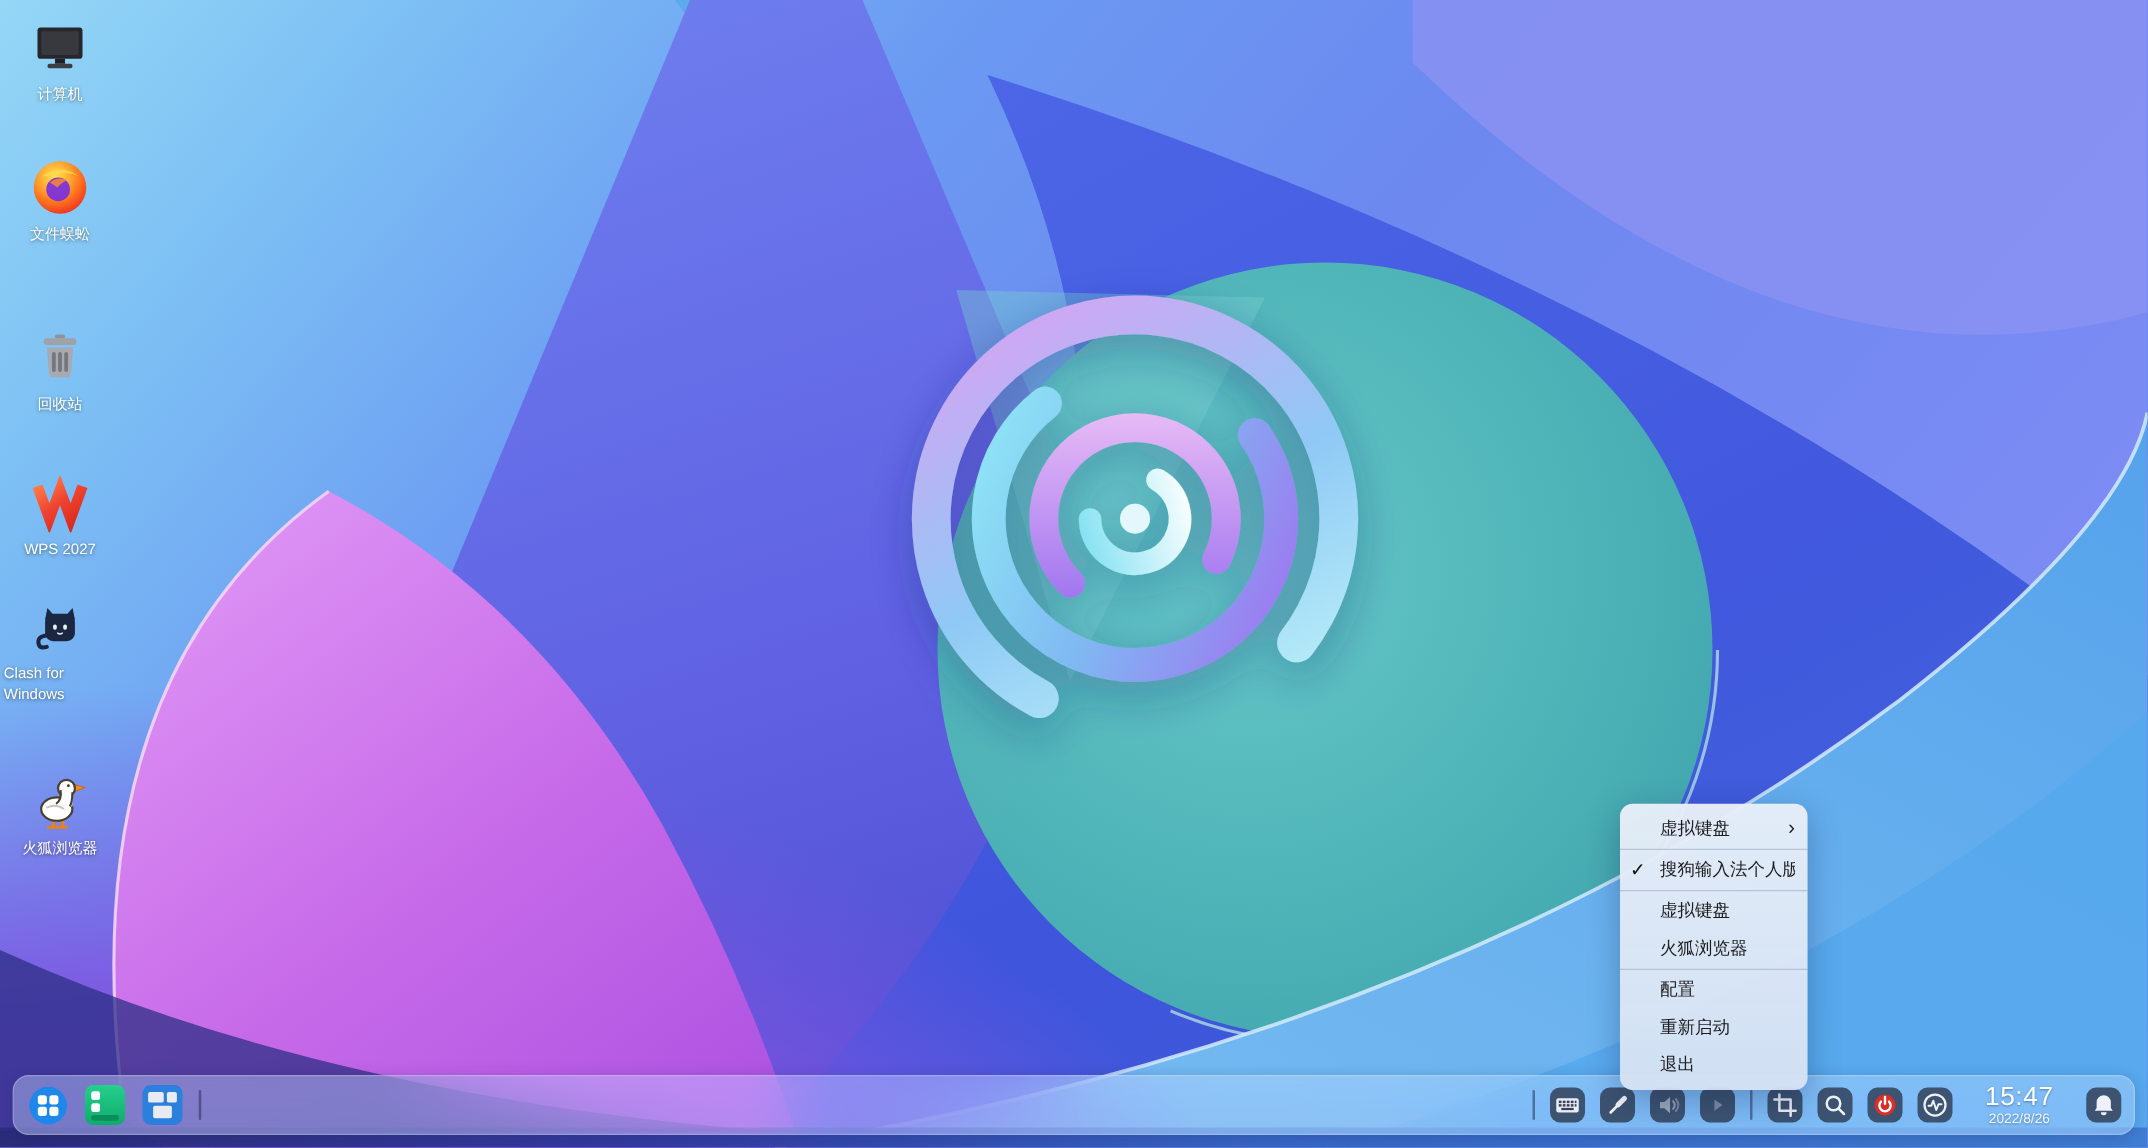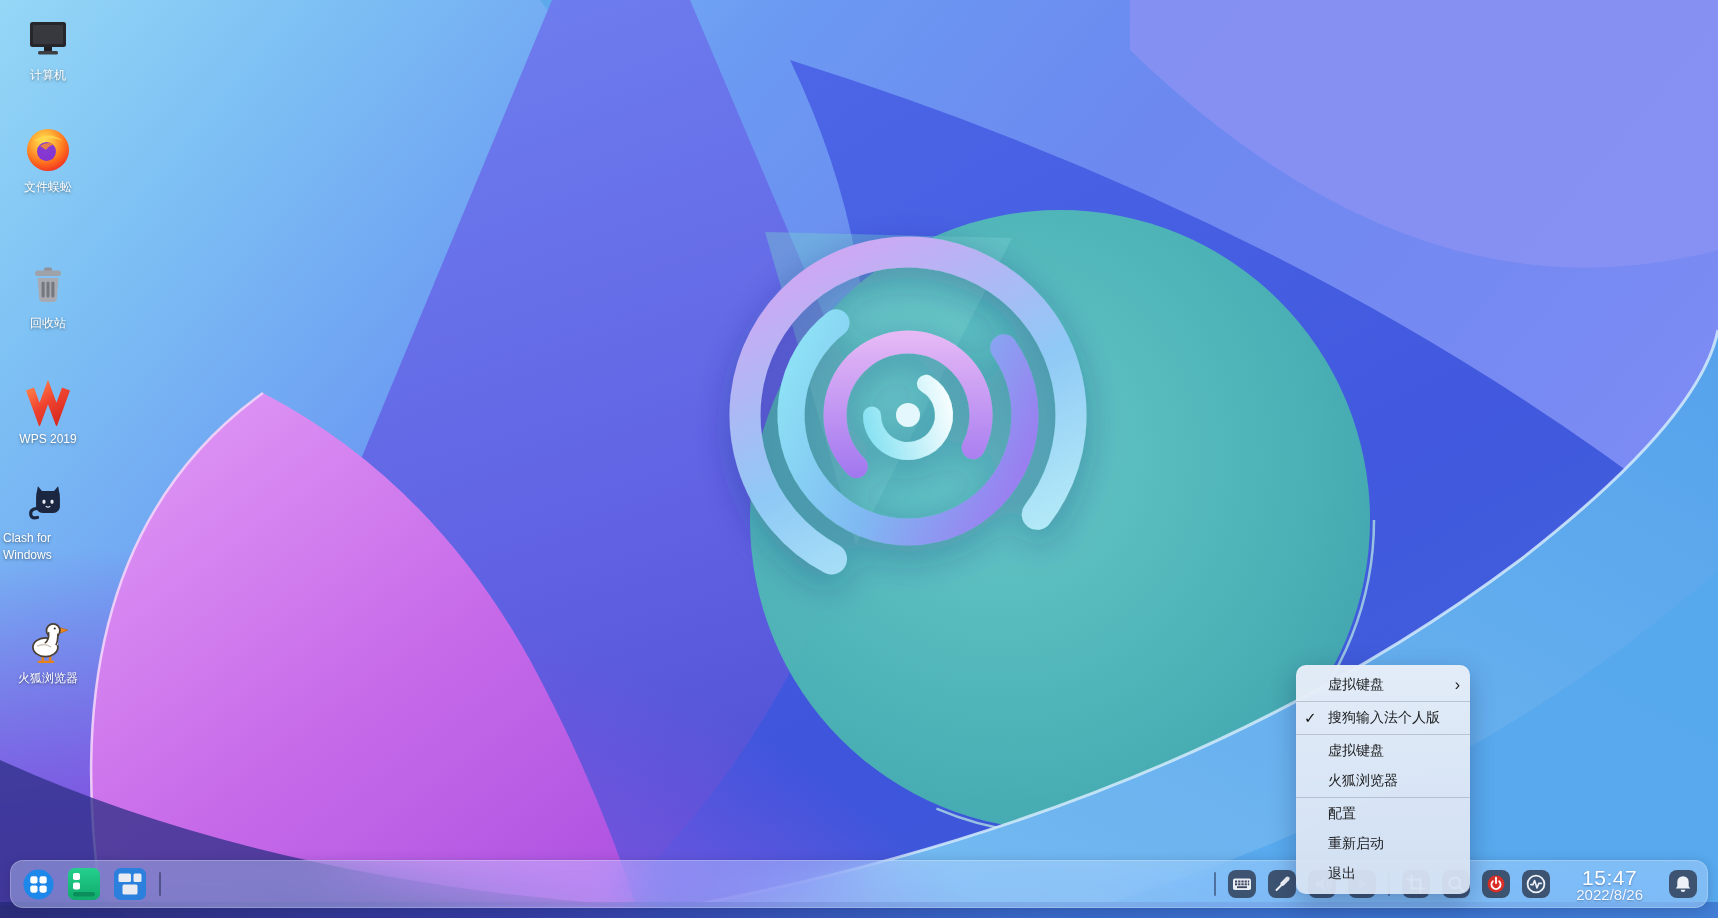--- a/index.html
+++ b/index.html
@@ -13,21 +13,21 @@
   
   .desktop-icons{position:absolute;left:2px;top:0;width:92px;z-index:3;}
   .desktop-icon{position:absolute;left:0;width:92px;display:flex;flex-direction:column;align-items:center;cursor:default;}
   .di-icon{height:52px;display:flex;align-items:center;justify-content:center;}
   .di-label{
     margin-top:3px;font-size:12px;line-height:17px;color:#ffffff;
     text-shadow:0 1px 3px rgba(0,0,0,.5);max-width:90px;word-break:break-word;
   }
   
   .context-menu{
-    position:absolute;left:1296px;top:665px;width:174px;z-index:6;
+    position:absolute;left:1296px;top:643px;width:150px;z-index:6;
     background:linear-gradient(180deg,rgba(231,238,248,.97),rgba(214,226,242,.95));
     border-radius:10px;box-shadow:0 8px 26px rgba(15,25,70,.30);
     padding:5px 0;box-sizing:border-box;
   }
   .menu-item{
     height:30px;display:flex;align-items:center;padding:0 10px 0 8px;
     font-size:14px;color:#1c1c1e;cursor:default;
   }
   .menu-check{width:24px;font-size:15px;font-weight:bold;color:#111;text-align:left;}
   .menu-label{flex:1;white-space:nowrap;overflow:hidden;}
@@ -47,21 +47,21 @@
   .tb-app{width:34px;height:34px;flex:0 0 auto;display:flex;align-items:center;justify-content:center;cursor:pointer;}
   .tray-btn{
     width:28px;height:28px;flex:0 0 auto;border-radius:8px;background:rgba(42,52,74,.78);
     display:flex;align-items:center;justify-content:center;cursor:pointer;
   }
   .clock{
     display:flex;flex-direction:column;align-items:center;justify-content:center;
     color:#fff;text-shadow:0 1px 2px rgba(15,25,70,.4);margin:0 14px;cursor:default;
   }
   .clock-time{font-size:21px;line-height:21px;font-weight:500;letter-spacing:.5px;}
-  .clock-date{font-size:15px;line-height:12px;margin-top:1px;color:#f2f6ff;}
+  .clock-date{font-size:11px;line-height:12px;margin-top:1px;color:#f2f6ff;}
 </style>
 </head>
 <body>
 
 <svg class="wallpaper" width="1718" height="918" viewBox="0 0 1718 918" preserveAspectRatio="none">
   <defs>
     <linearGradient id="gBase" x1="0" y1="0" x2="1" y2="0.45">
       <stop offset="0" stop-color="#95d7f6"></stop>
         <stop offset="0.16" stop-color="#7dc0f4"></stop>
       <stop offset="0.38" stop-color="#6b9af2"></stop>
@@ -222,21 +222,21 @@
         <defs>
           <linearGradient id="wpsg" x1="0" y1="0" x2="1" y2="1">
             <stop offset="0" stop-color="#ff7a45"></stop>
               <stop offset="0.5" stop-color="#ef4330"></stop>
             <stop offset="1" stop-color="#d92b1f"></stop>
           </linearGradient>
         </defs>
         <path d="M6 11 L15.5 37 L24 14 L32.5 37 L42 11" fill="none" stroke="url(#wpsg)" stroke-width="8.5" stroke-linejoin="miter" stroke-linecap="butt"></path>
       </svg>
     </div>
-    <div class="di-label">WPS 2019</div>
+    <div class="di-label">WPS 2027</div>
   </div>
 
   <div class="desktop-icon" style="top:475px">
     <div class="di-icon">
       <svg width="44" height="44" viewBox="0 0 48 48">
         <polygon points="13,8 20,16 11,18" fill="#1b2740"></polygon>
         <polygon points="35,8 28,16 37,18" fill="#1b2740"></polygon>
         <rect x="11" y="13" width="26" height="24" rx="7" fill="#1b2740"></rect>
         <path d="M12 32 Q 3.5 33 5.5 40 Q 6.5 43.5 12.5 42" fill="none" stroke="#1b2740" stroke-width="3.5" stroke-linecap="round"></path>
         <rect x="18" y="22.5" width="3.2" height="4.5" rx="1.4" fill="#e9edf4"></rect>

